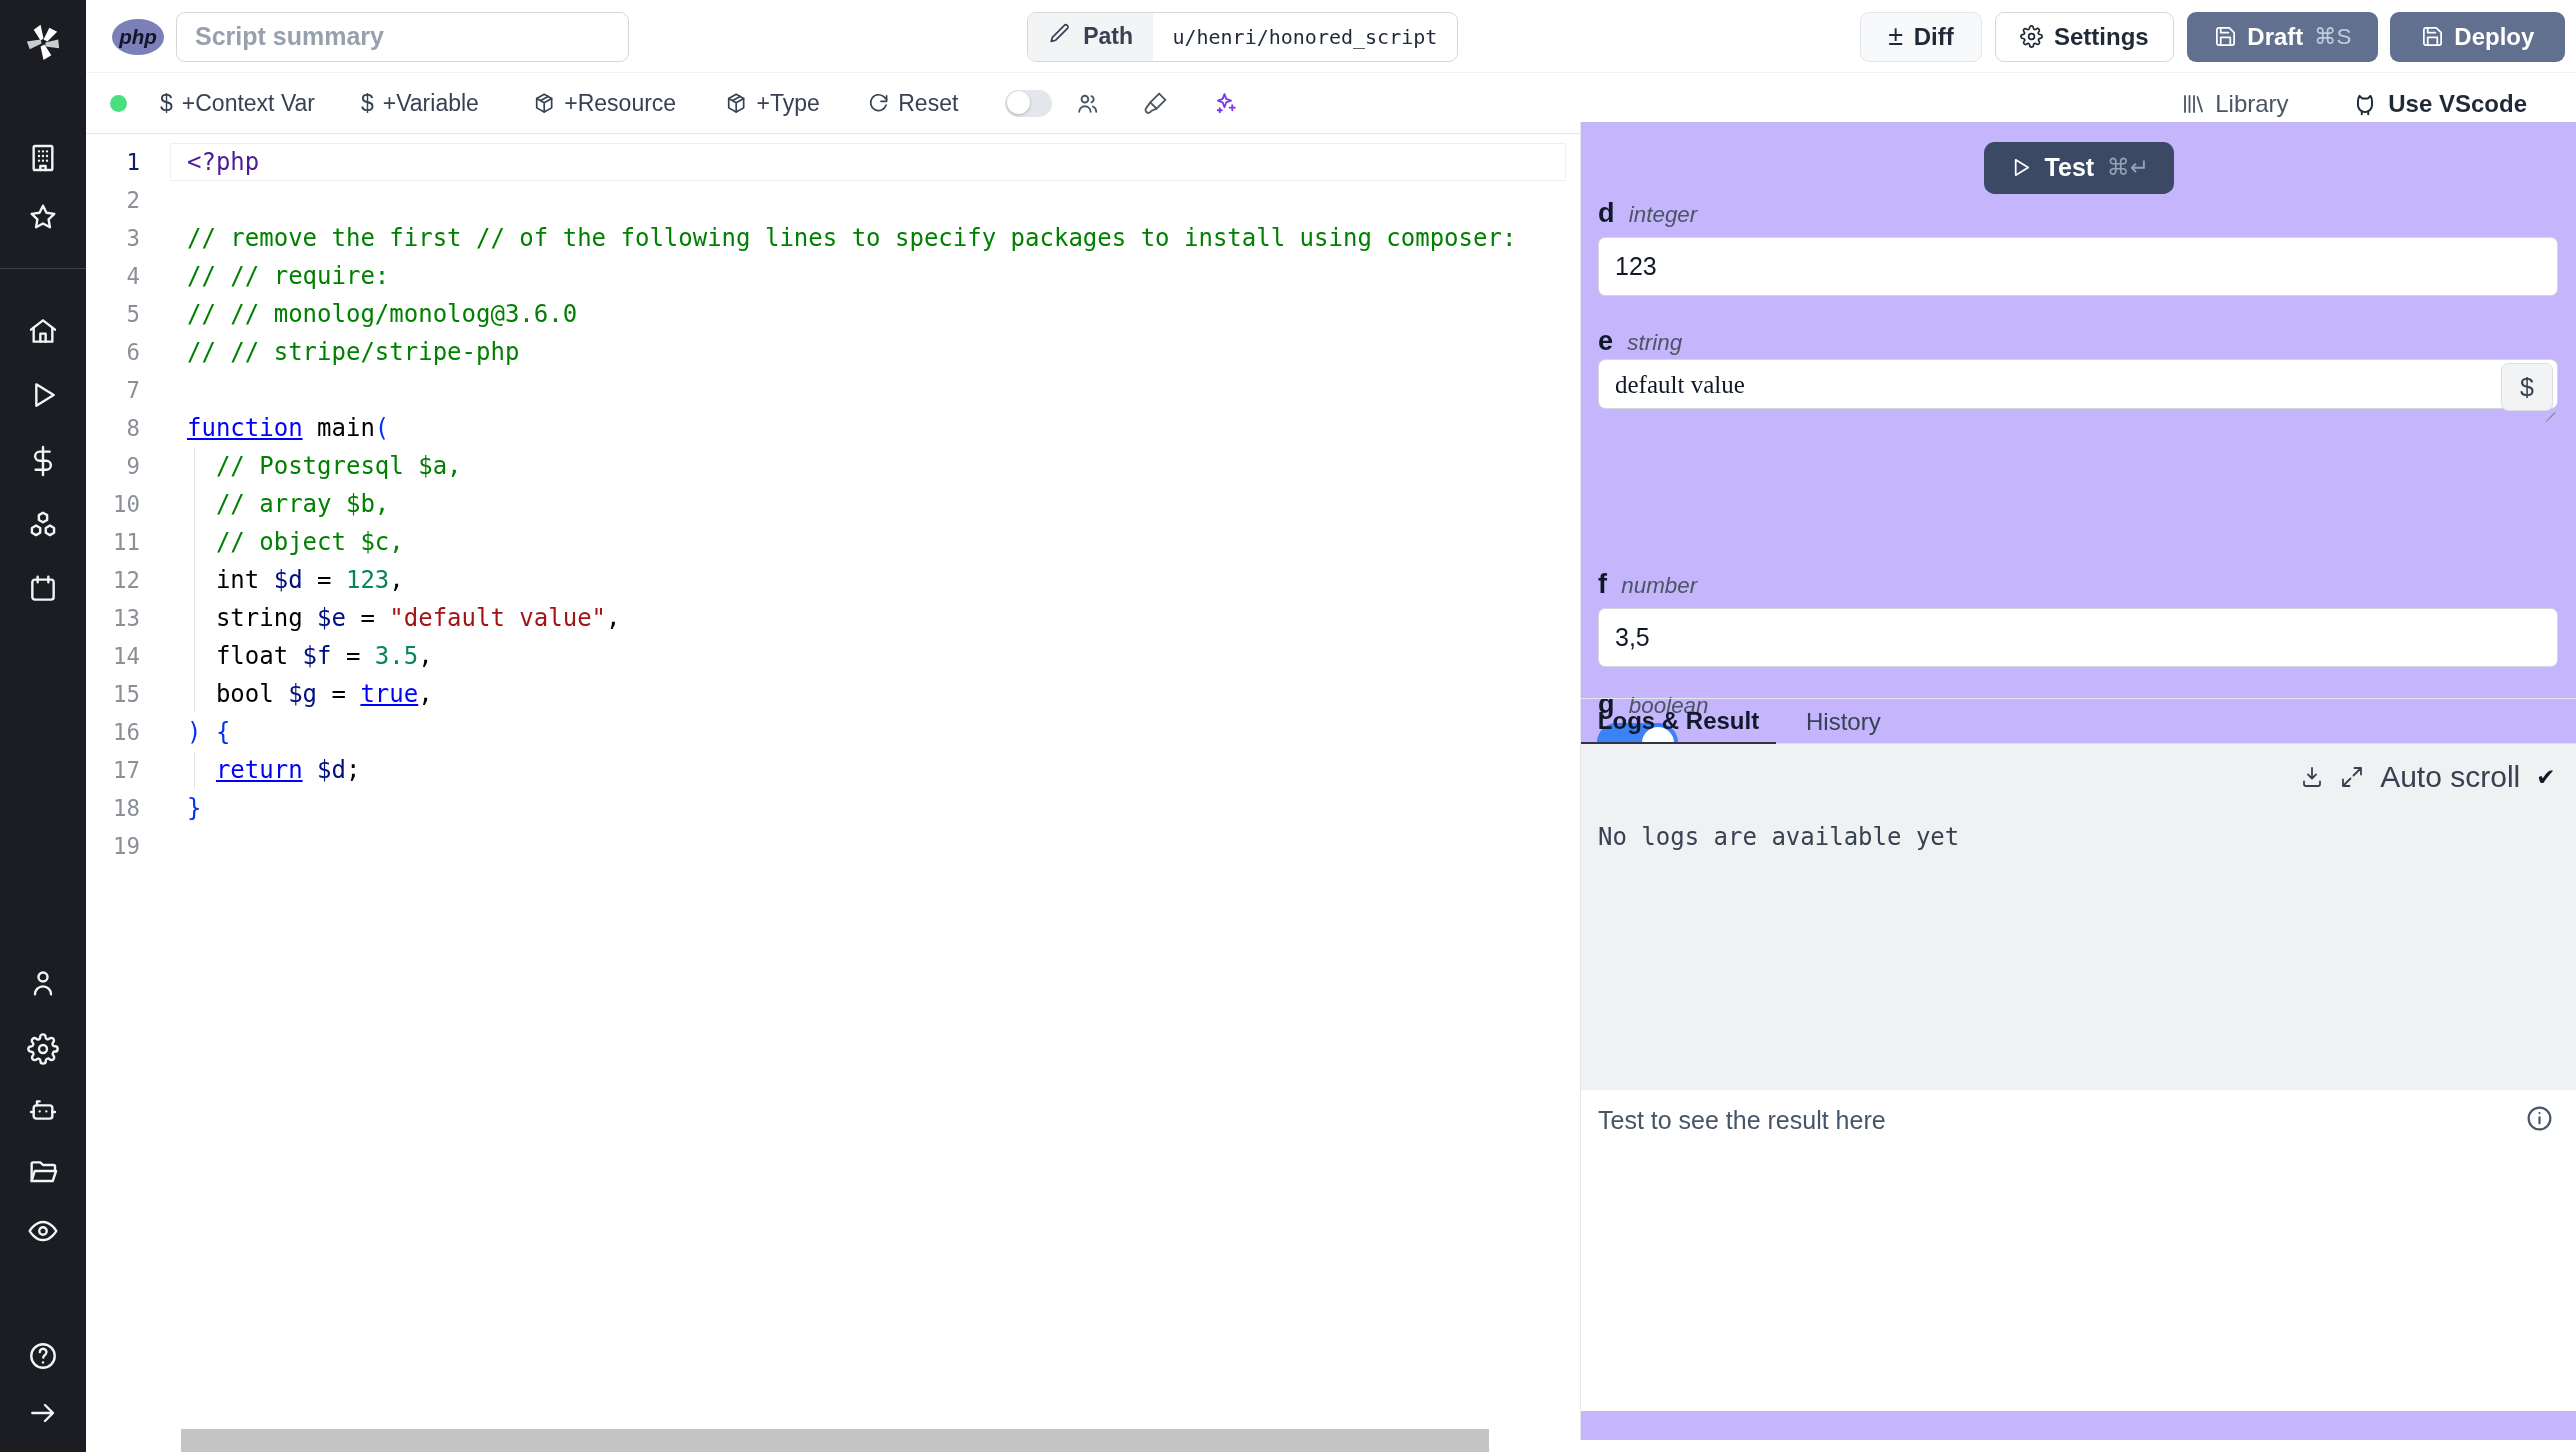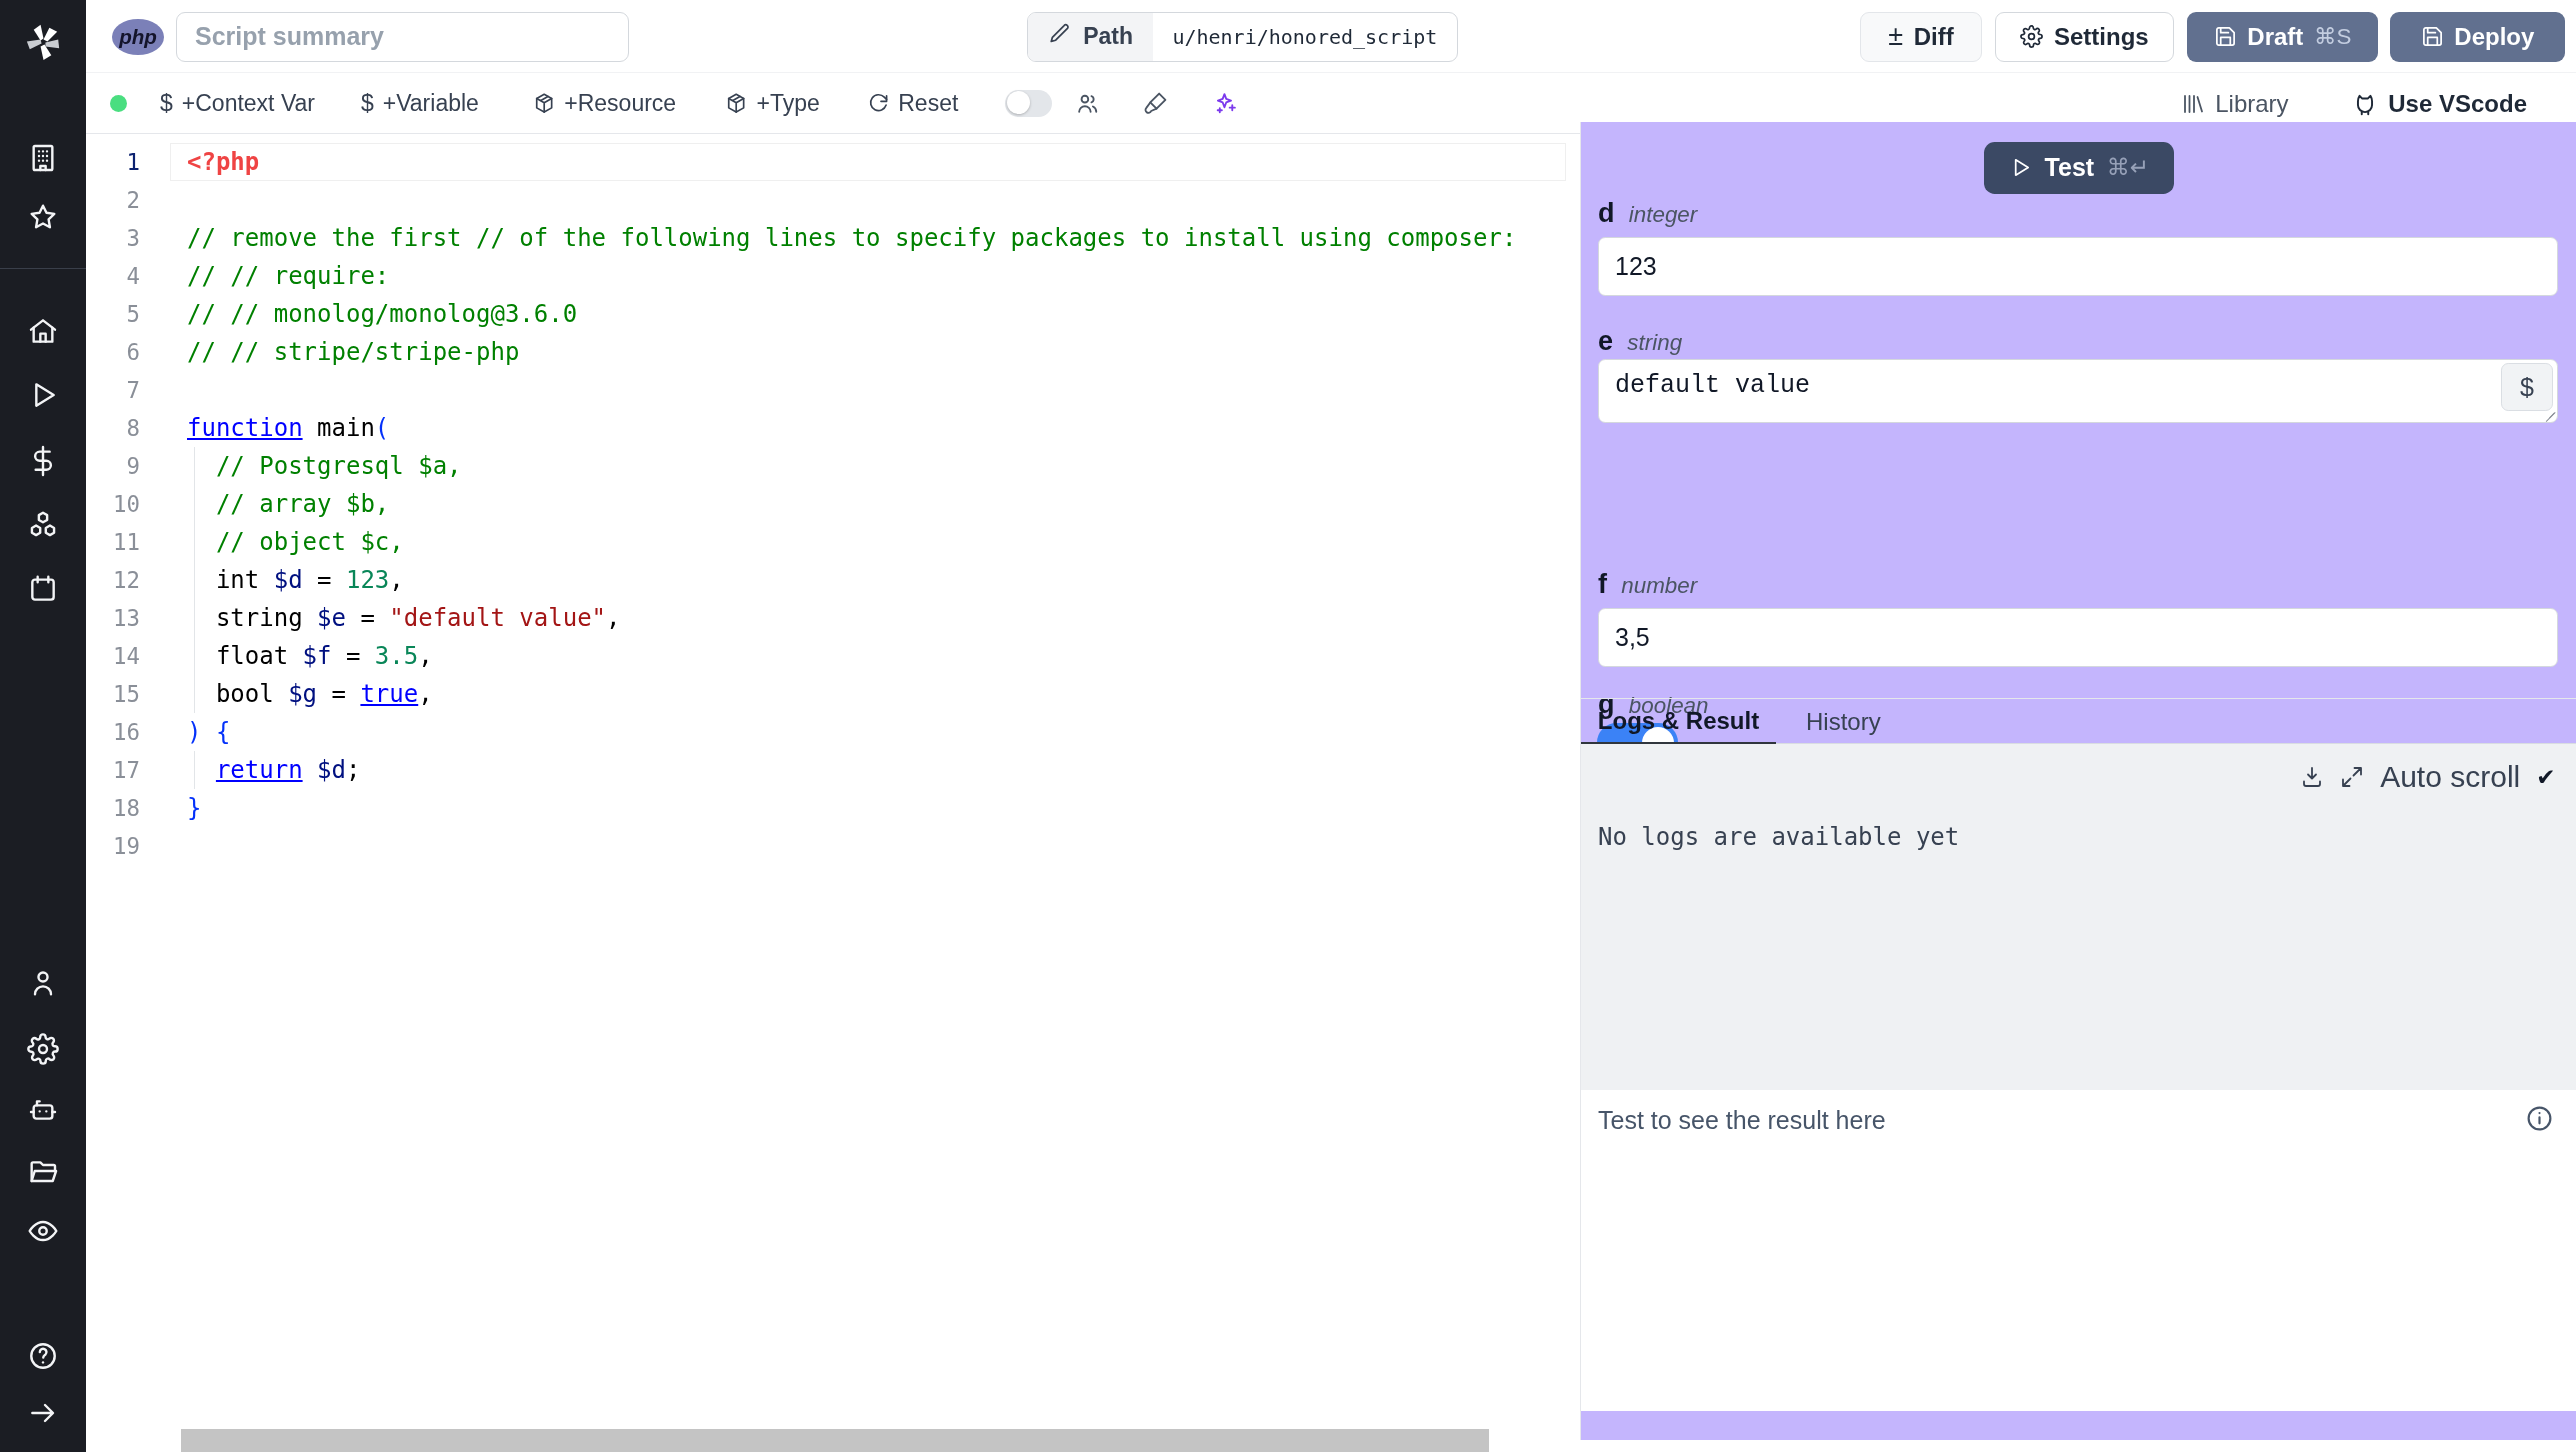--- a/index.html
+++ b/index.html
@@ -57,21 +57,21 @@
 
   
   .editor { position:absolute; left:86px; top:134px; width:1494px; height:1318px; background:#fff; overflow:hidden; padding-top:9px; }
   .code-row { display:flex; height:38px; line-height:38px; font-family:"DejaVu Sans Mono",monospace; font-size:24px;
               position:relative; white-space:pre; }
   .ln { flex:0 0 54px; text-align:right; color:#8a8f98; font-size:22.4px; user-select:none; }
   .code-text { margin-left:47px; position:relative; }
   .code-row.guide .code-text::before { content:''; position:absolute; left:7.2px; top:0; bottom:0; width:0.9px; background:#e2e5e8; }
   .code-row.current::after { content:''; position:absolute; left:84px; right:14.3px; top:0; bottom:0; border:1.8px solid #efefef; pointer-events:none; }
   .code-row.current .ln { color:#0b216f; }
-  .tok-meta { color:#ef4444; font-weight:bold; }
+  .tok-meta { color:#4c1d95; font-weight:normal; }
   .tok-comment { color:#008000; }
   .tok-kw { color:#0000ff;text-decoration:underline; }
   .tok-var { color:#001080; }
   .tok-num { color:#098658; }
   .tok-str { color:#a31515; }
   .tok-fn { color:#000; }
   .tok-bracket { color:#0431fa; }
   .tok-plain { color:#000; }
   .h-scrollbar { position:absolute; left:95px; top:1295px; width:1308px; height:23px; background:#c4c4c4; }
 
@@ -80,23 +80,23 @@
   .test-btn { position:absolute; left:403px; top:19.7px; width:190px; height:52px; background:#3b4964; border-radius:10.7px;
               display:flex; align-items:center; justify-content:center; gap:12.5px; cursor:pointer; }
   .test-btn svg { width:23px; height:23px; color:#fff; }
   .test-label { color:#fff; font-weight:bold; font-size:25px; }
   .test-kbd { color:#97a1b8; font-size:23px; }
   .field-label { position:absolute; left:17px; display:flex; align-items:baseline; gap:14.3px; }
   .field-name { font-size:27px; font-weight:bold; color:#111827; }
   .field-type { font-size:22.4px; font-style:italic; color:#4b5563; }
   .field-input { position:absolute; left:17px; width:960px; height:59px; border:1.3px solid #d4d8dd; border-radius:7.2px;
                  font-size:25px; color:#111827; padding:0 16px; outline:none; background:#fff; font-family:"Liberation Sans",sans-serif; }
-  .field-area { position:absolute; left:17px; width:960px; height:64px; border:1.3px solid #d4d8dd; border-radius:7.2px;
+  .field-area { position:absolute; left:17px; width:960px; height:50px; border:1.3px solid #d4d8dd; border-radius:7.2px;
                 font-size:25px; color:#111827; padding:10.7px 16px; outline:none; resize:none; background:#fff;
-                font-family:Liberation Mono, monospace; }
+                font-family:Liberation Serif, serif; }
   .var-btn { position:absolute; left:920px; top:241px; width:52px; height:48px; background:#f1f3f5; border:0.9px solid #dadee3;
              border-radius:7.2px; display:flex; align-items:center; justify-content:center; font-size:25px; color:#374151; cursor:pointer; }
   .resize-grip { position:absolute; left:962px; top:279px; width:14.3px; height:14.3px; pointer-events:none; }
   .resize-grip::before { content:''; position:absolute; right:1.8px; bottom:1.8px; width:12.5px; height:1.3px; background:#8a8f98; transform:rotate(-45deg); transform-origin:right bottom; }
   .resize-grip::after { content:''; position:absolute; right:1.8px; bottom:1.8px; width:7.2px; height:1.3px; background:#8a8f98; transform:rotate(-45deg); transform-origin:right bottom; }
   .big-toggle { position:absolute; left:16px; top:470px; width:81px; height:39px; border-radius:19.7px; background:#3b82f6; cursor:pointer; }
   .big-toggle .knob { position:absolute; right:3.6px; top:3.6px; width:32px; height:32px; border-radius:50%; background:#fff; }
 
   .tabs { position:absolute; left:0; top:576px; width:996px; height:46px; border-top:0.9px solid #e5e7eb; border-bottom:0.9px solid #d9dde2; }
   .tab { position:absolute; top:0; height:46px; display:flex; align-items:center; font-size:24px; cursor:pointer; }

